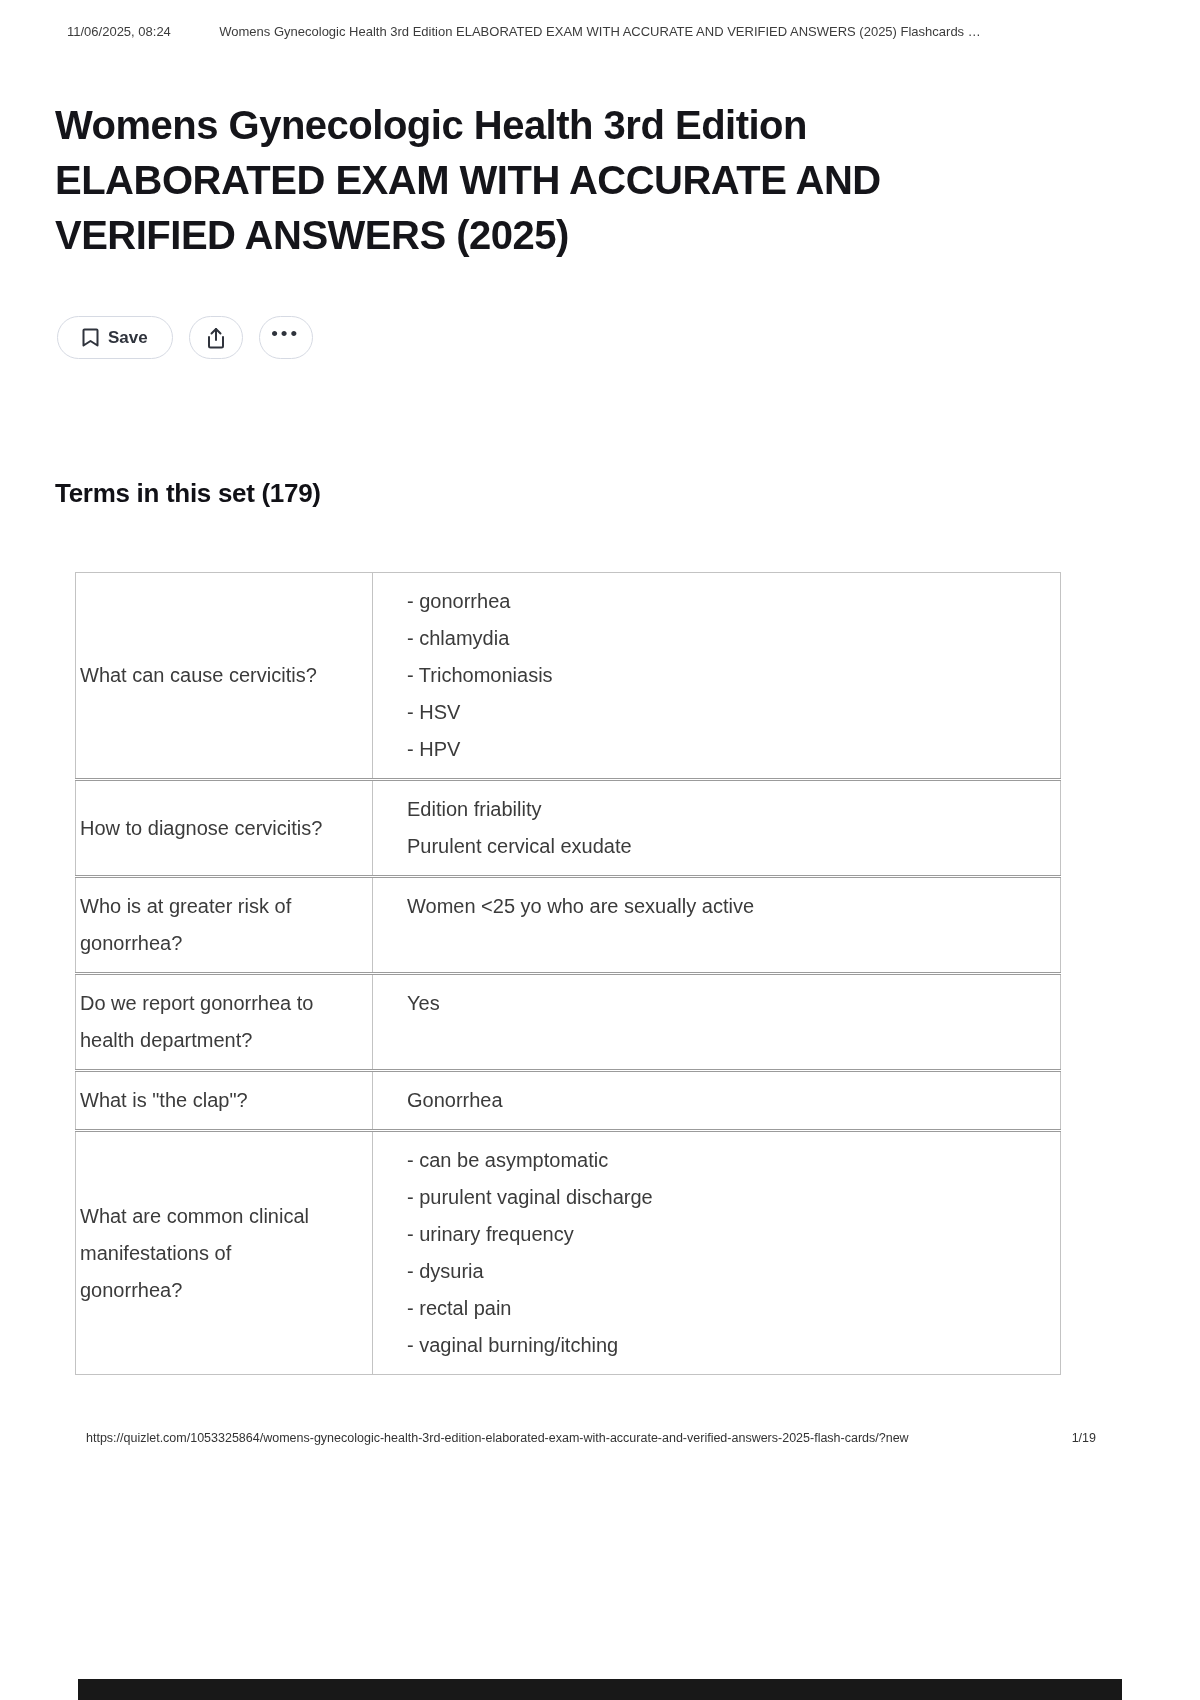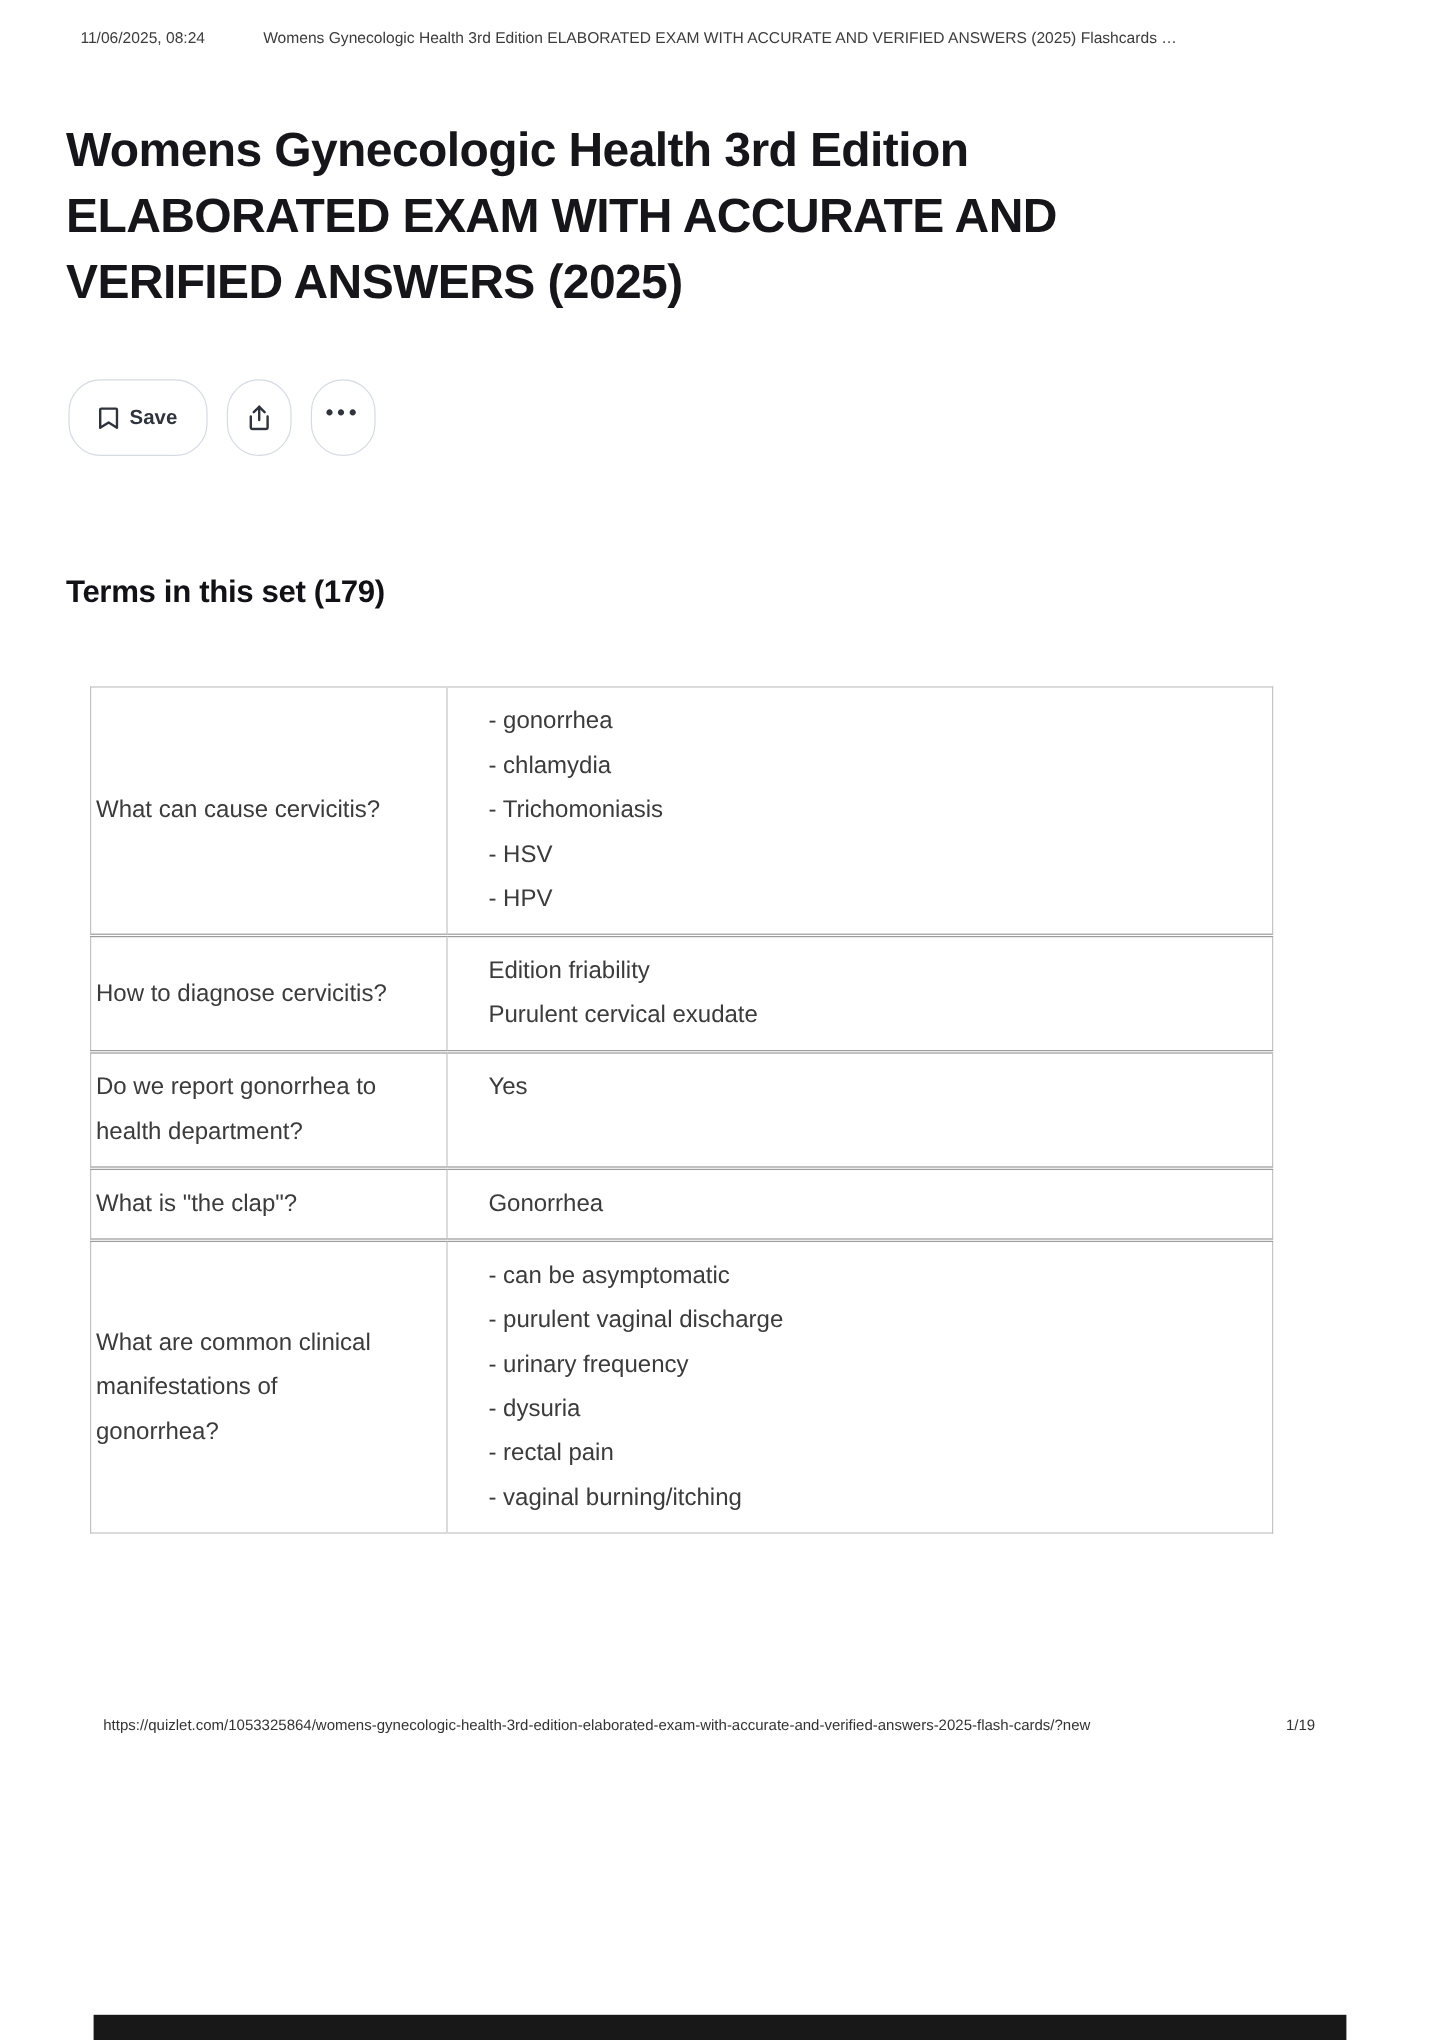--- a/index.html
+++ b/index.html
@@ -26,21 +26,21 @@
   
   .doc-title {
     position:absolute; top:98px; left:55px; width:930px;
     font-size:40px; line-height:55px; font-weight:800;
     color:#15151a; letter-spacing:-0.5px;
   }
 
   
   .actions { position:absolute; top:316px; left:57px; display:flex; gap:16px; align-items:center; }
   .btn {
-    height:64px; border:1.5px solid #d6dae3; background:#fff;
+    height:43px; border:1.5px solid #d6dae3; background:#fff;
     border-radius:27px; display:flex; align-items:center; justify-content:center;
     color:#2f333c; cursor:pointer;
   }
   .btn-save { padding:0 24px; gap:9px; font-size:17px; font-weight:bold; }
   .btn-round { width:54px; }
   .btn svg { display:block; }
   .dots { font-size:19px; letter-spacing:3px; line-height:1; position:relative; top:-4px; color:#2f333c; }
 
   
   .terms-heading {
@@ -128,20 +128,26 @@
   </tr>
 
   <tr>
     <td class="term-cell">How to diagnose cervicitis?</td>
     <td class="def-cell">
             <div class="def-line">Edition friability</div>
             <div class="def-line">Purulent cervical exudate</div>
           </td>
   </tr>
 
+  <tr>
+    <td class="term-cell">Who is at greater risk of gonorrhea?</td>
+    <td class="def-cell">
+            <div class="def-line">Women &lt;25 yo who are sexually active</div>
+          </td>
+  </tr>
 
   <tr>
     <td class="term-cell">Do we report gonorrhea to health department?</td>
     <td class="def-cell">
             <div class="def-line">Yes</div>
           </td>
   </tr>
 
   <tr>
     <td class="term-cell">What is "the clap"?</td>

